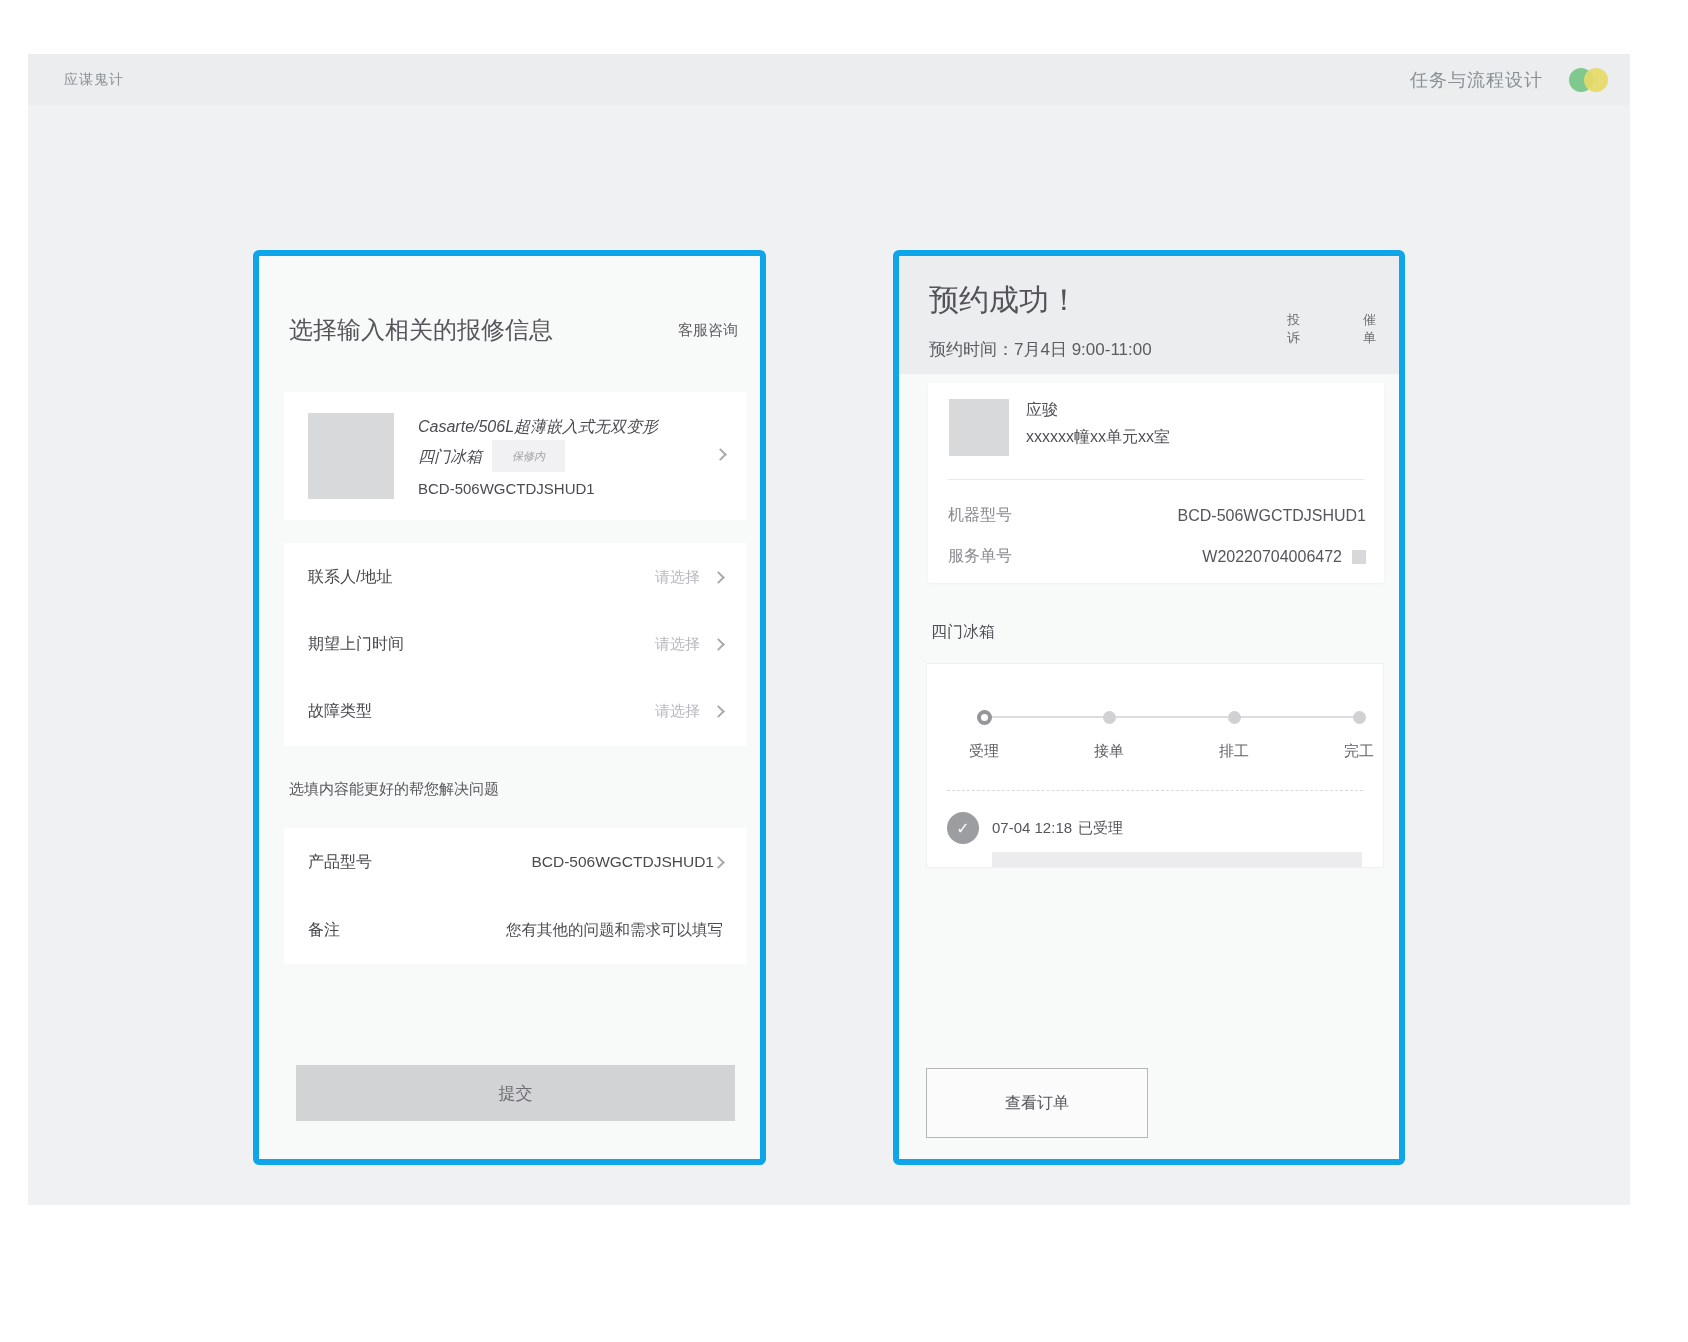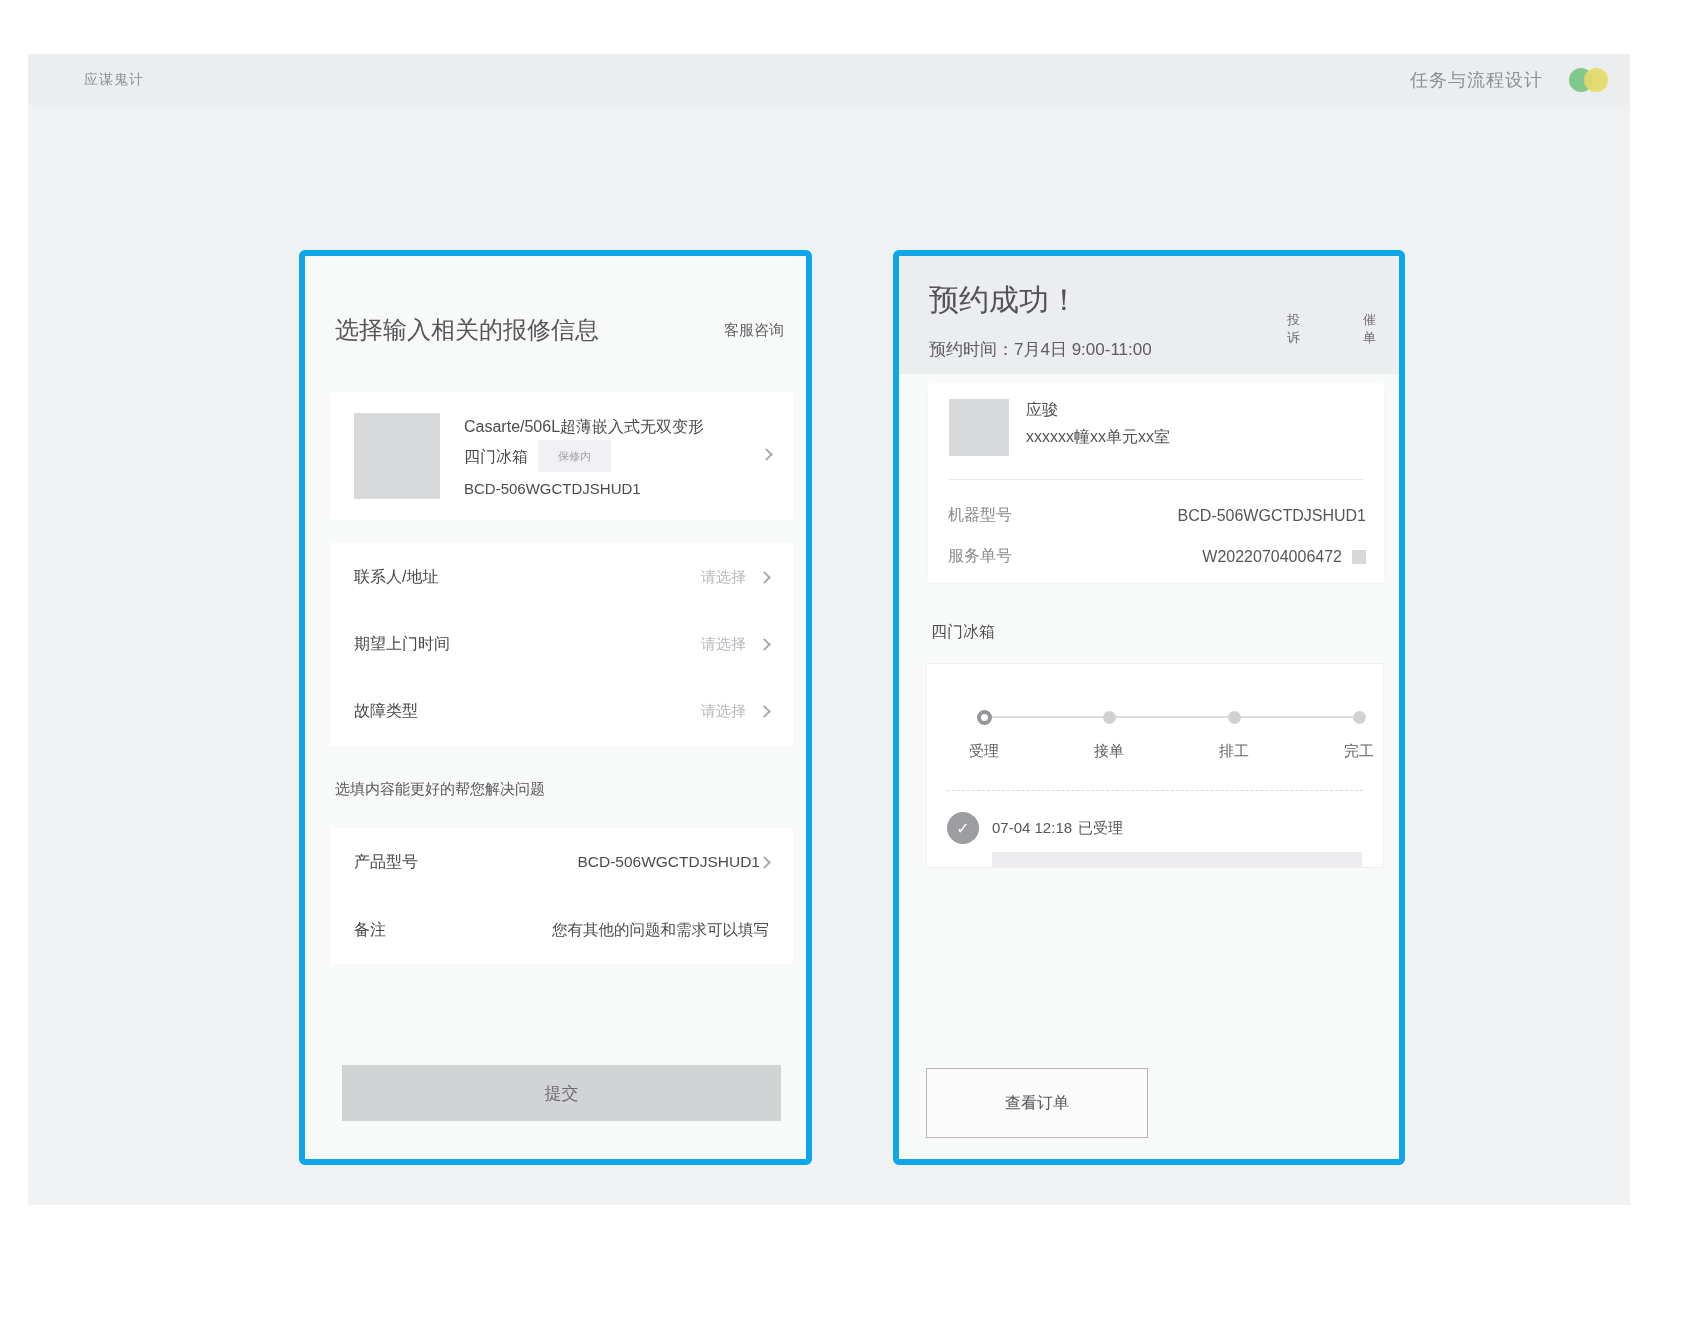--- a/index.html
+++ b/index.html
@@ -2,47 +2,47 @@
 <html><head>
 <meta charset="utf-8">
 <style>
   * { margin:0; padding:0; box-sizing:border-box; }
   html,body { background:#ffffff; }
   body { font-family:"Liberation Sans","DejaVu Sans",sans-serif; }
   .canvas { position:relative; width:1688px; height:1342px; background:#ffffff; overflow:hidden; }
 
   
   .topbar { position:absolute; left:28px; top:54px; width:1602px; height:51px;
-            background:#ebedee; display:flex; align-items:center;padding-left:20px; }
+            background:#ebedee; display:flex; align-items:center; }
   .topbar-left { margin-left:36px; font-size:14px; color:#8b9095; letter-spacing:1px; }
   .topbar-right { margin-left:auto; display:flex; align-items:center; margin-right:22px; }
   .topbar-right .page-label { font-size:18px; color:#8b9095; letter-spacing:1px; }
   .dots { display:flex; align-items:center; margin-left:26px; }
   .dot { width:24px; height:24px; border-radius:50%; display:block; }
   .dot.g { background:#7fc98e; }
   .dot.y { background:#e5da67; margin-left:-9px; opacity:.92; }
 
   
   .page-bg { position:absolute; left:28px; top:105px; width:1602px; height:1100px; background:#f0f1f3; }
 
   .card { position:absolute; top:250px; background:#f8f9f9; border:6px solid #0ea5e9; border-radius:6px; }
-  .card-left  { left:253px; width:513px; height:915px;margin-left:46px; }
+  .card-left  { left:253px; width:513px; height:915px; }
   .card-right { left:893px; width:512px; height:915px; overflow:hidden; }
 
   
   .lc-head { position:absolute; left:30px; right:22px; top:58px; display:flex; align-items:center; justify-content:space-between; }
   .lc-title { font-size:24px; font-weight:500; color:#55555a; }
   .lc-service { font-size:15px; color:#606065; text-decoration:none; cursor:pointer; }
 
   .box { position:absolute; left:25px; width:463px; background:#ffffff; }
 
   .product-box { top:136px; height:128px; display:flex; padding:21px 20px 21px 24px; }
   .thumb { width:86px; height:86px; background:#d8d9da; flex:none; }
   .p-info { margin-left:24px; padding-top:1px; }
-  .p-name { font-size:16px; line-height:26px; color:#4b4b4f; }
+  .p-name { font-size:16px; line-height:26px; color:#4b4b4f;font-style:italic; }
   .badge { display:inline-block; font-size:11px; color:#a2a2a6; background:#f1f1f3;
            padding:3px 20px; margin-left:10px; vertical-align:2px; }
   .p-model { font-size:15px; color:#4b4b4f; margin-top:8px; }
   .chev { width:9px; height:9px; border-top:2px solid #a9abad; border-right:2px solid #a9abad;
           transform:rotate(45deg); flex:none; display:inline-block; }
   .product-box .chev { position:absolute; right:22px; top:58px; }
 
   .form-box { top:287px; height:203px; padding:0 24px; display:flex; flex-direction:column; justify-content:center; }
   .f-row { height:67px; display:flex; align-items:center; cursor:pointer; }
   .f-label { font-size:16px; color:#48484c; }

